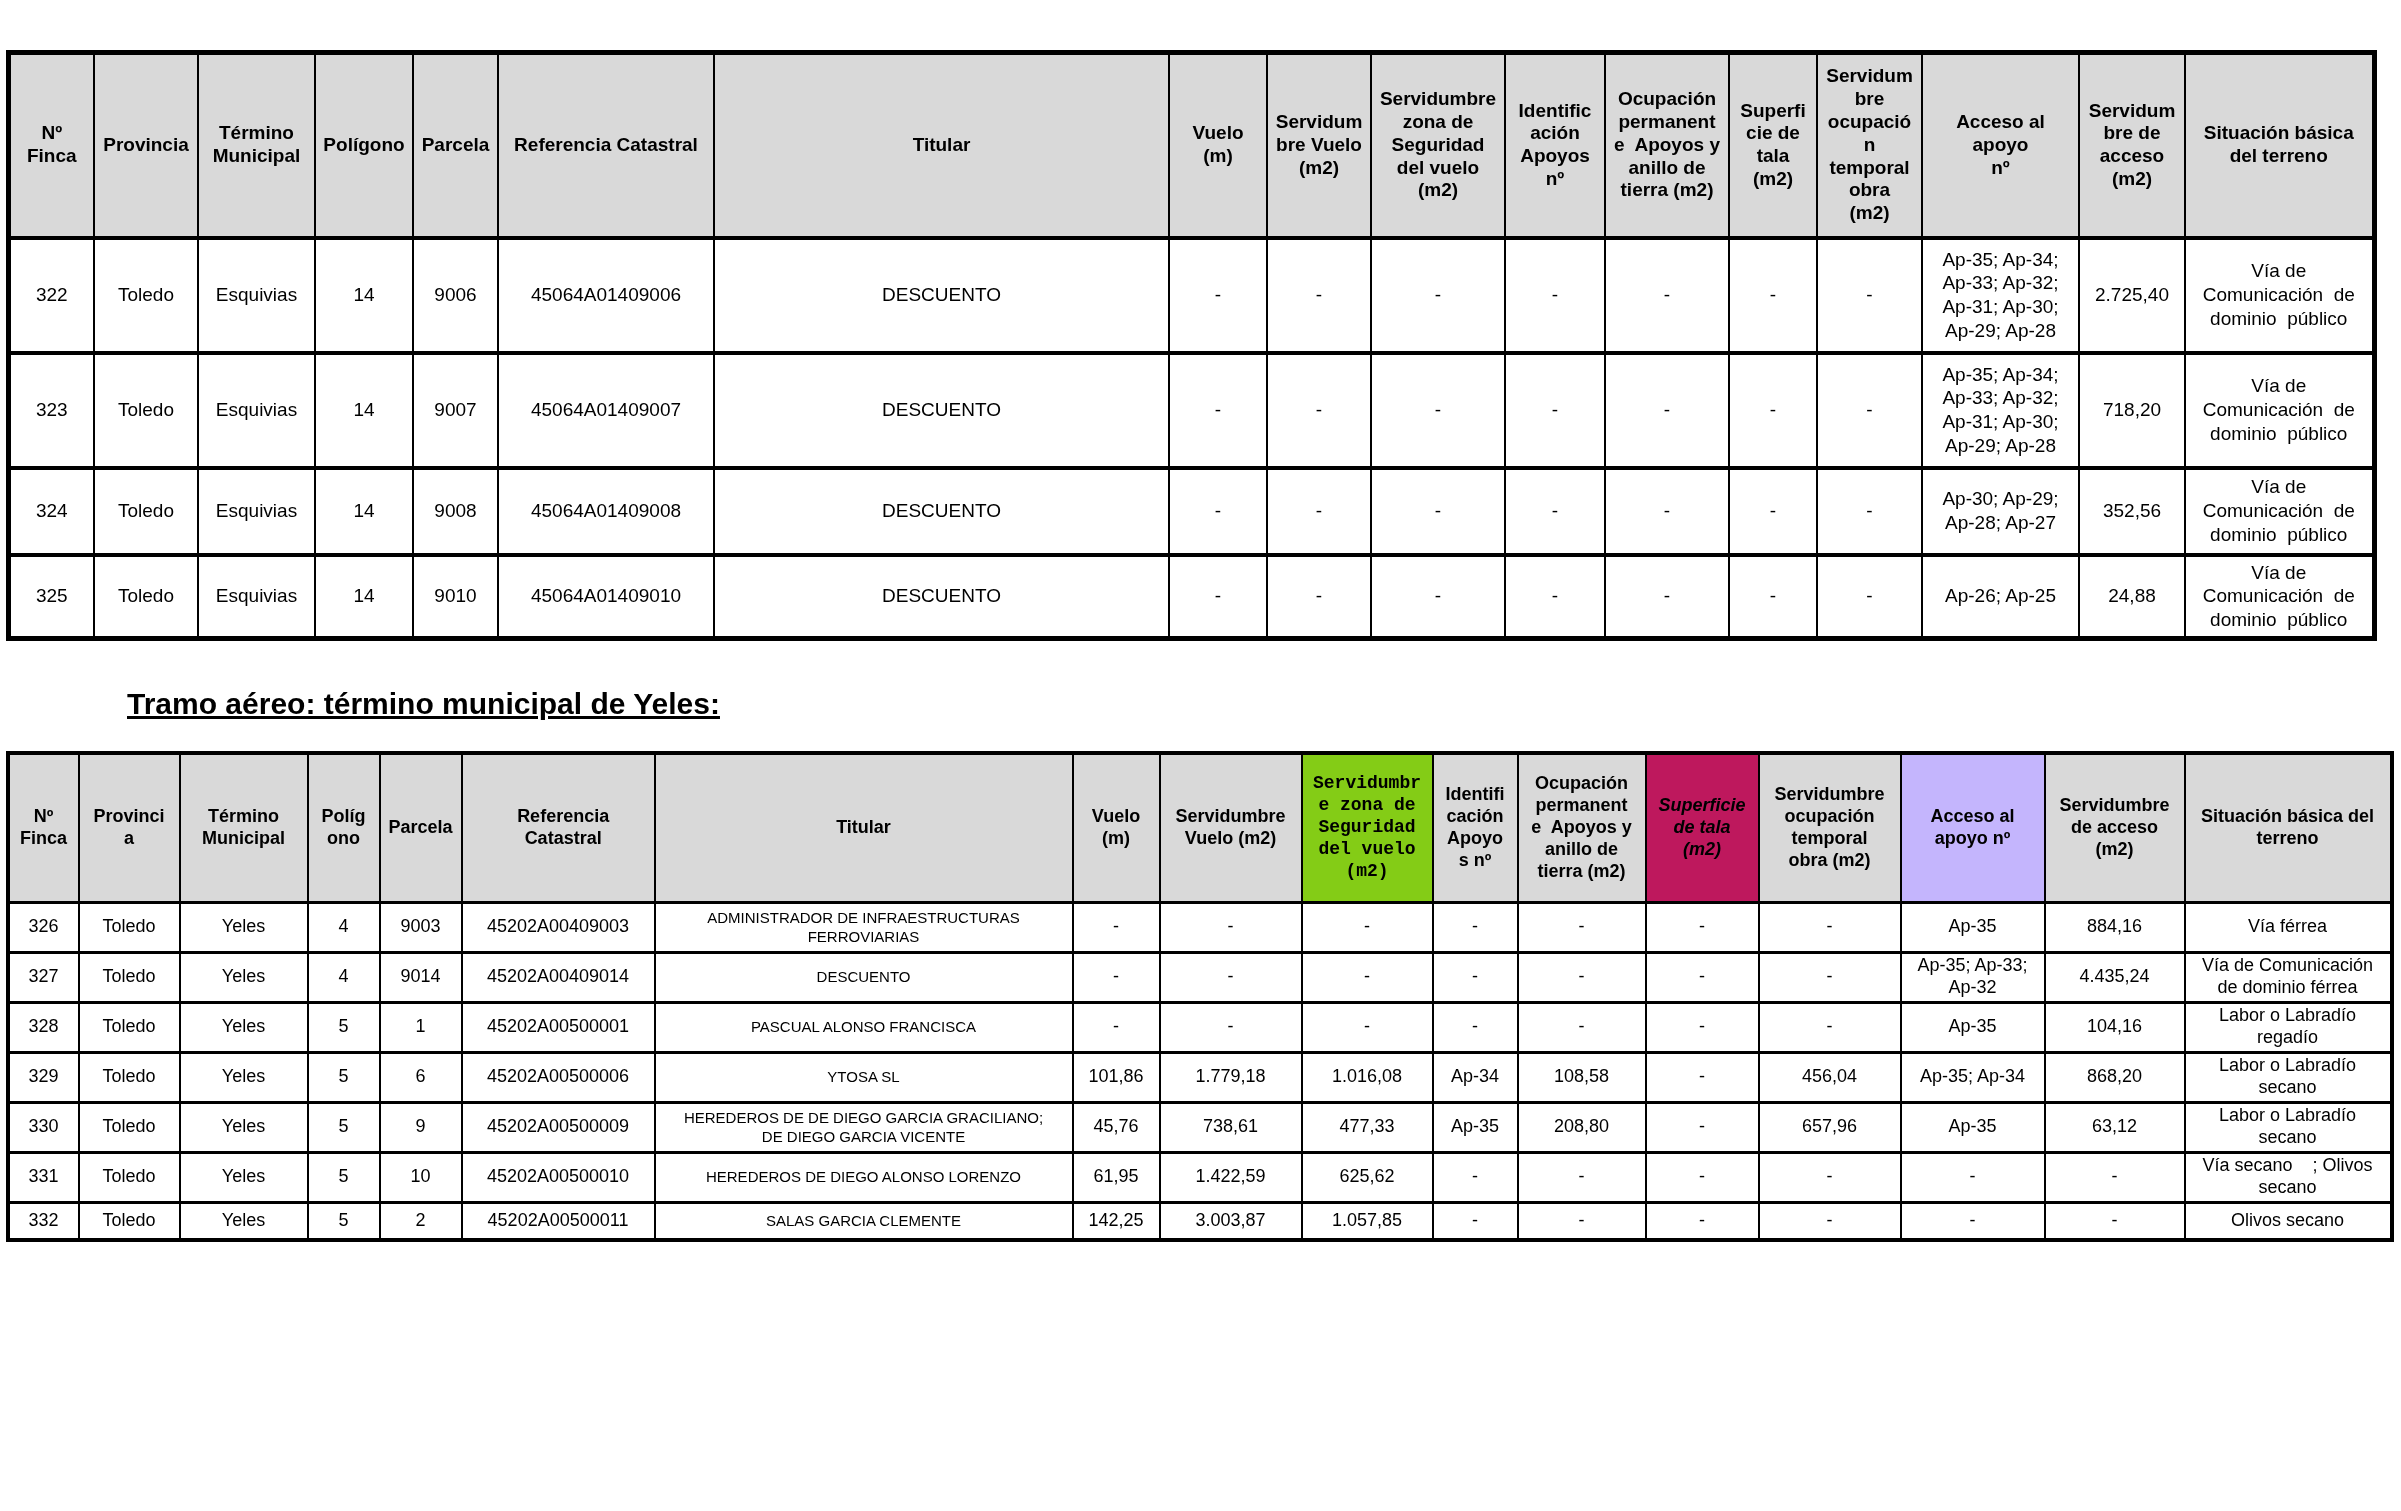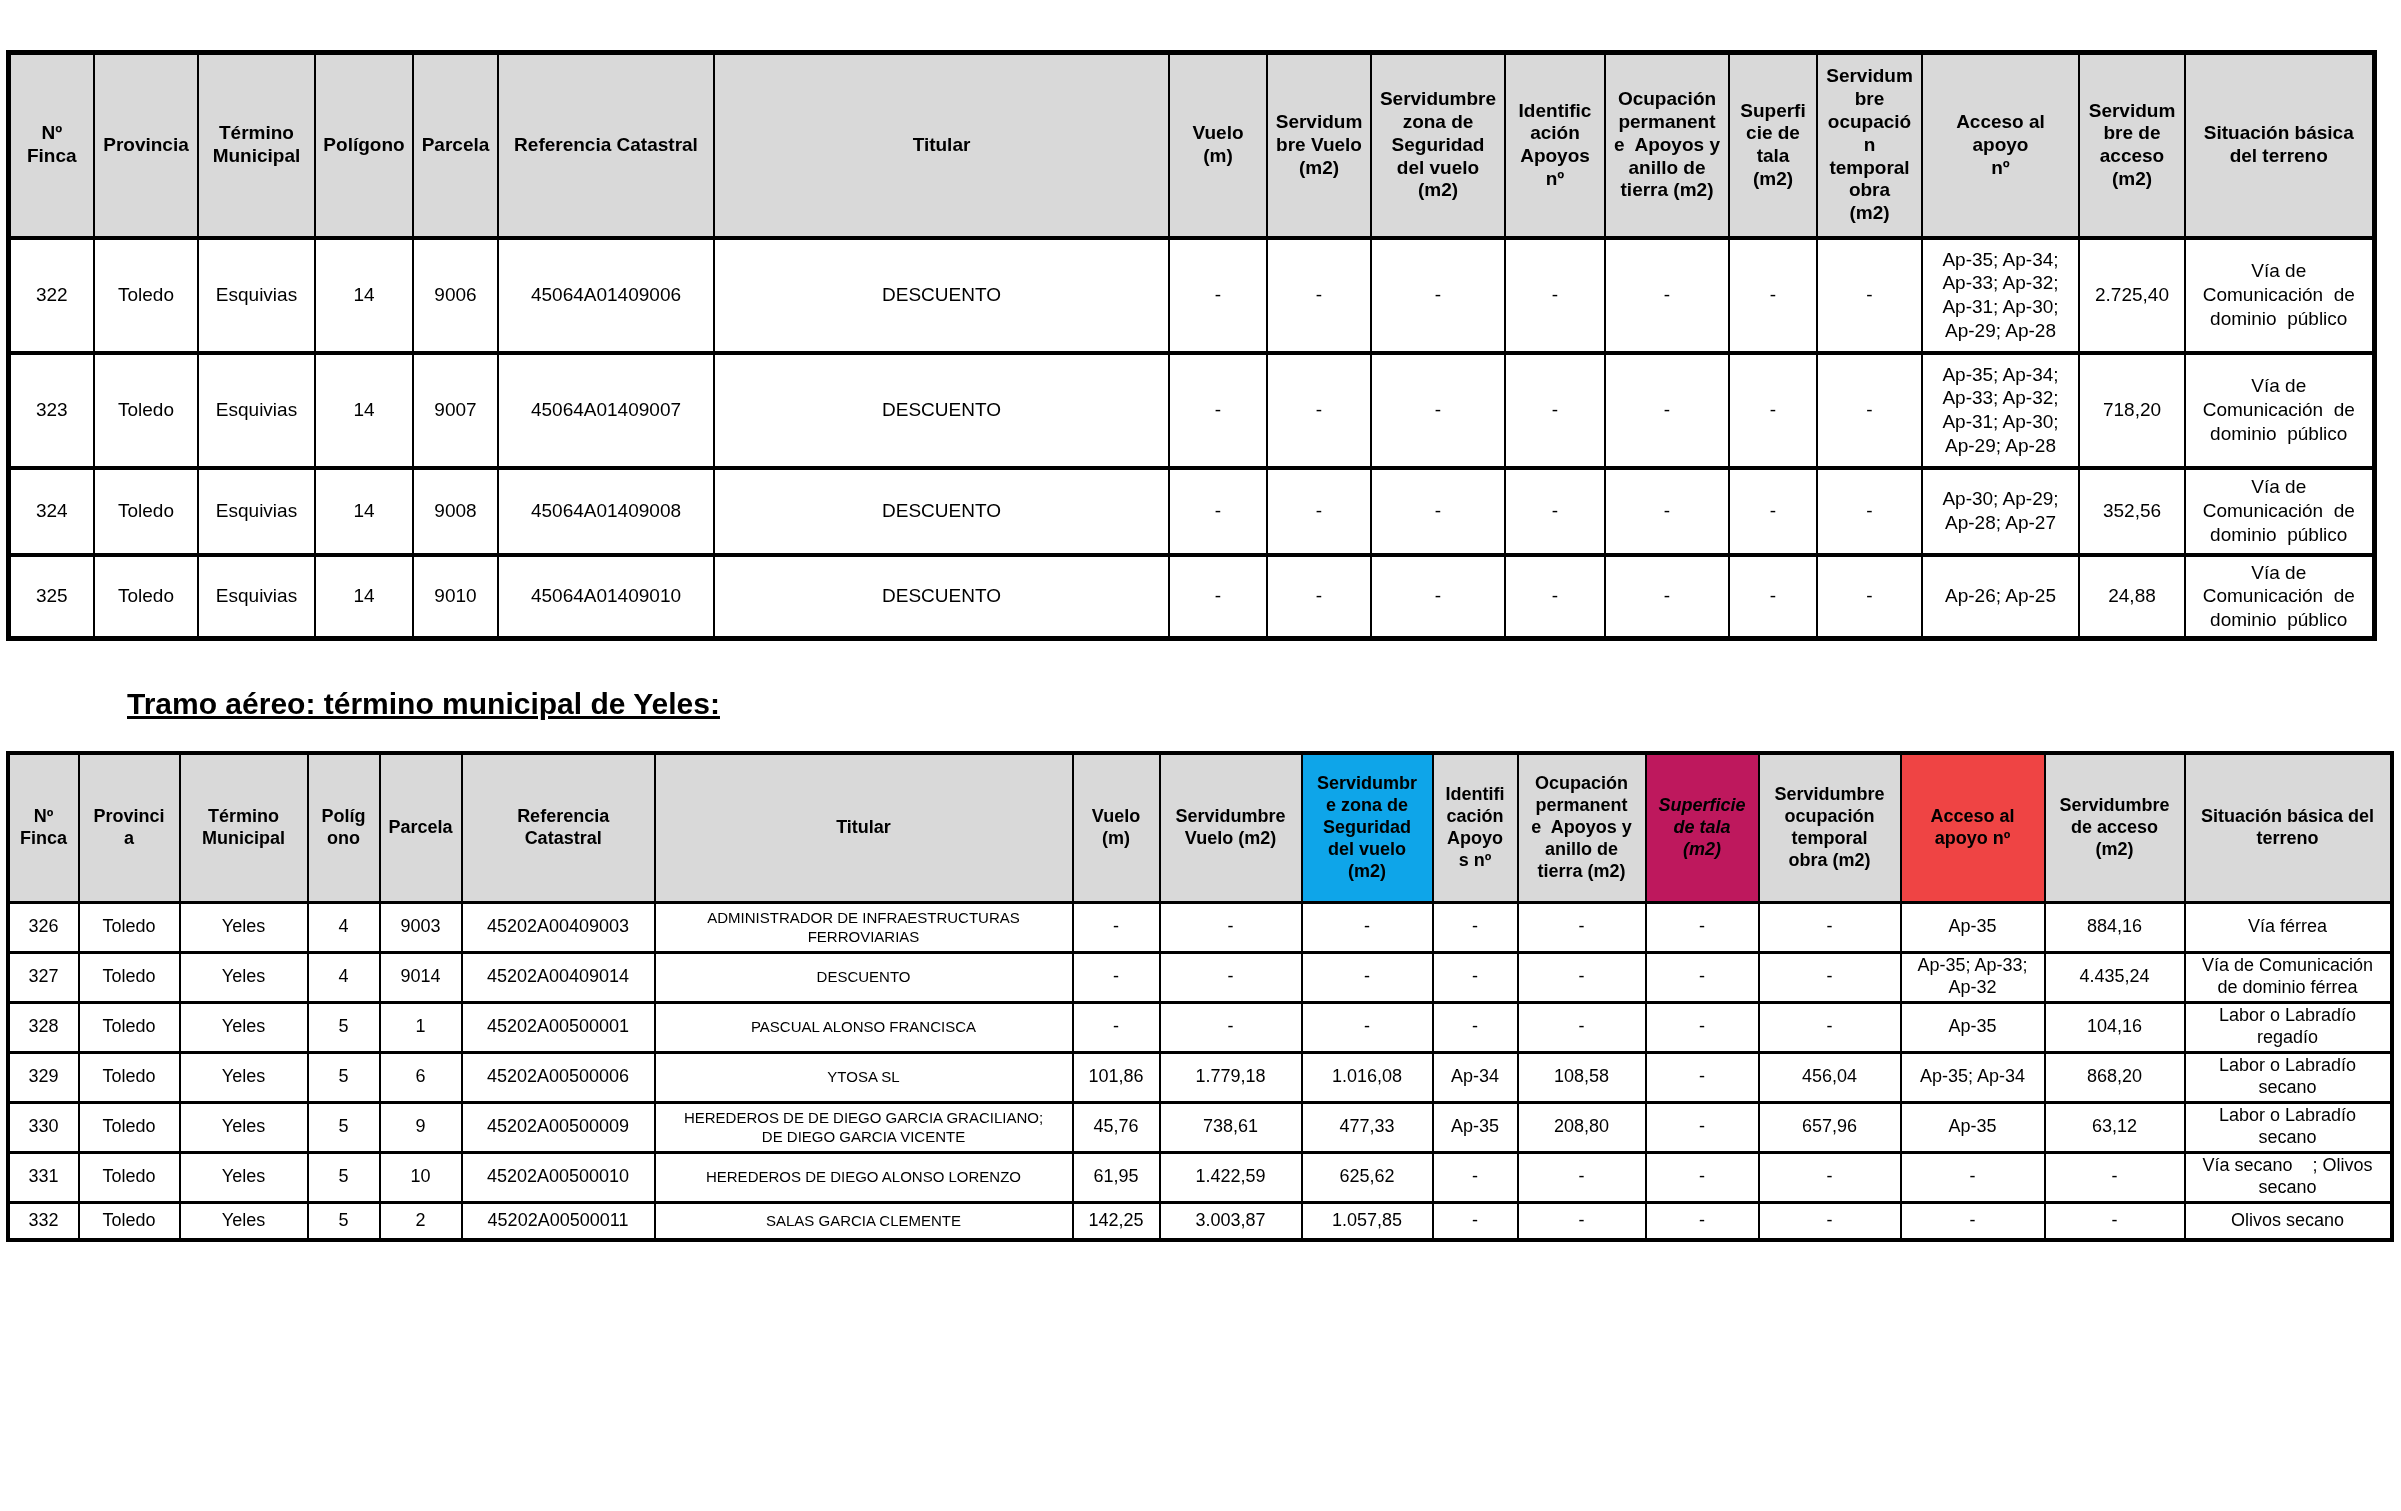--- a/index.html
+++ b/index.html
@@ -263,42 +263,42 @@
           <th style="background: rgb(217, 217, 217);">Políg
 ono</th>
           <th style="background: rgb(217, 217, 217);">Parcela</th>
           <th style="background: rgb(217, 217, 217); padding-left: 13px;">Referencia
 Catastral</th>
           <th style="background: rgb(217, 217, 217);">Titular</th>
           <th style="background: rgb(217, 217, 217);">Vuelo
 (m)</th>
           <th style="background: rgb(217, 217, 217);">Servidumbre
 Vuelo (m2)</th>
-          <th style="background: #0ea5e9;">Servidumbr
+          <th style="background: #84cc16; font-family: Liberation Mono, monospace;">Servidumbr
 e zona de
 Seguridad
 del vuelo
 (m2)</th>
           <th style="background: rgb(217, 217, 217);">Identifi
 cación
 Apoyo
 s nº</th>
           <th style="background: rgb(217, 217, 217);">Ocupación
 permanent
 e  Apoyos y
 anillo de
 tierra (m2)</th>
           <th style="background: #be185d; font-style: italic;">Superficie
 de tala
 (m2)</th>
           <th style="background: rgb(217, 217, 217);">Servidumbre
 ocupación
 temporal
 obra (m2)</th>
-          <th style="background: #ef4444;">Acceso al
+          <th style="background: #c4b5fd;">Acceso al
 apoyo nº</th>
           <th style="background: rgb(217, 217, 217);">Servidumbre
 de acceso
 (m2)</th>
           <th style="background: rgb(217, 217, 217);">Situación básica del
 terreno</th>
         </tr>
       </thead>
     <tbody>
         <tr>

